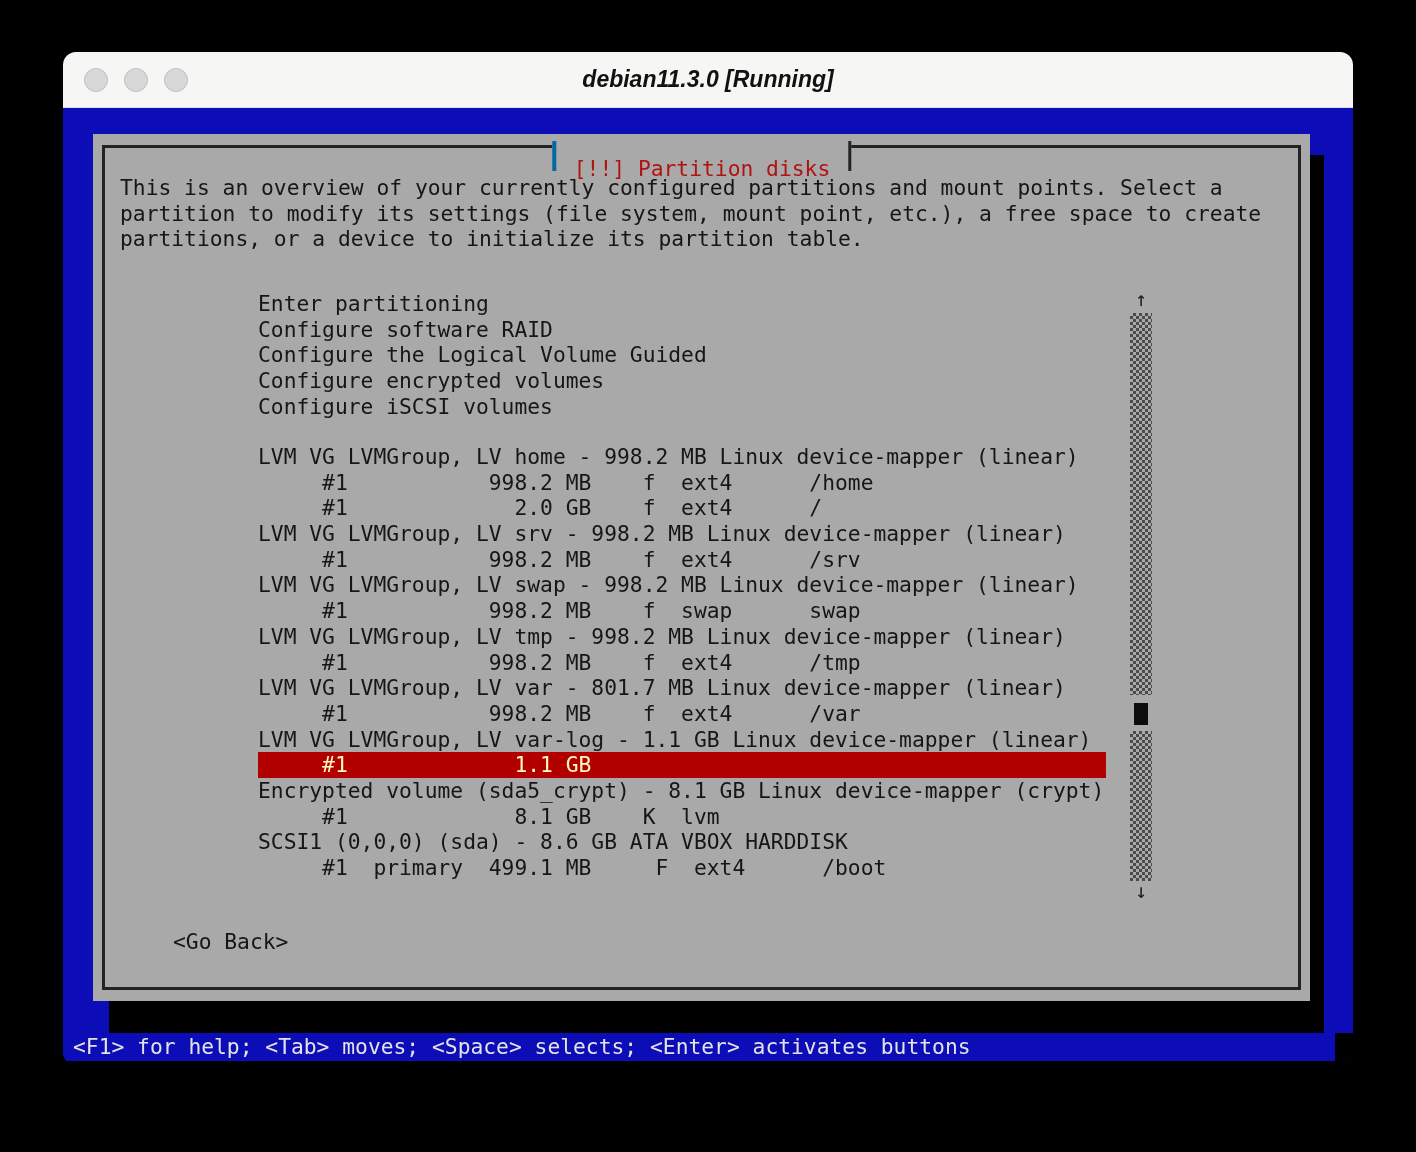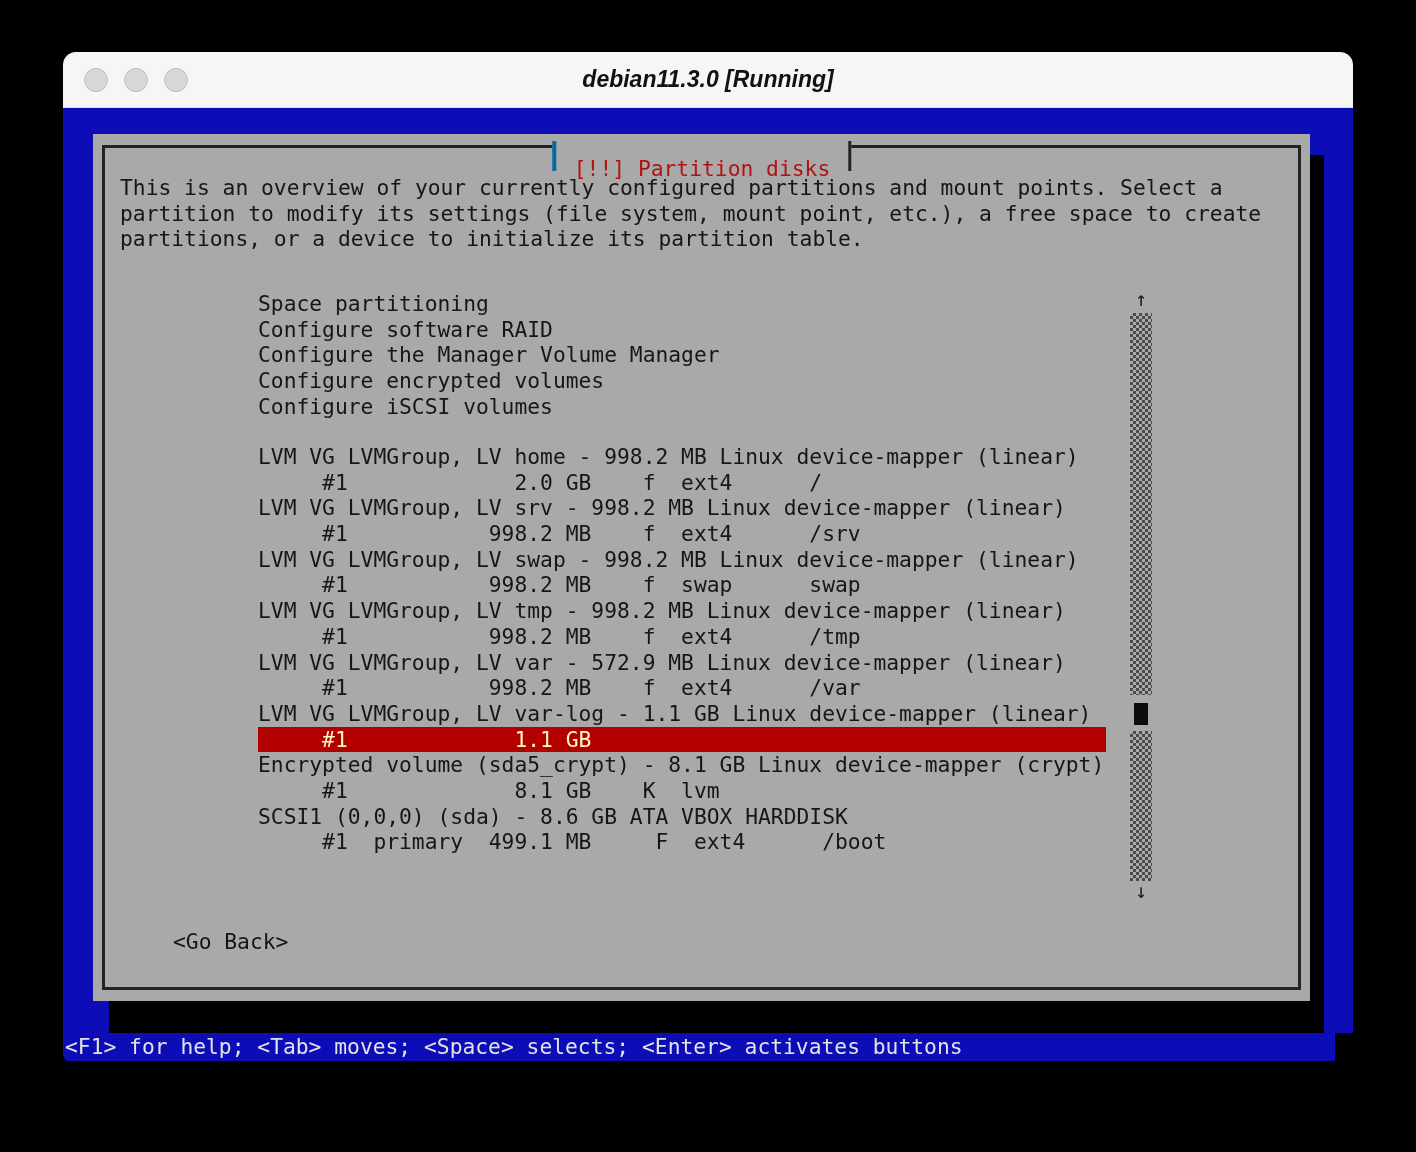--- a/index.html
+++ b/index.html
@@ -45,21 +45,21 @@
             line-height:24px;font-size:20px;color:#1d1d1d;}
   .sb-up{top:153px;} .sb-down{top:745px;}
   .sb-track{position:absolute;left:1037px;width:22px;
             background:repeating-conic-gradient(#4b4b4b 0% 25%, #a9a9a9 0% 50%);
             background-size:6px 6px;}
   .sb-track.t1{top:179px;height:382px;}
   .sb-track.t2{top:597px;height:150px;}
   .sb-thumb{position:absolute;left:1041px;top:569px;width:14px;height:22px;background:#0c0c0c;}
   
   .helpbar{position:absolute;left:0;top:925px;width:1272px;height:28px;line-height:28px;
-           background:var(--blue);color:#e3e3e3;font-size:21.3px;white-space:pre;padding-left:2px;}
+           background:var(--blue);color:#e3e3e3;font-size:21.3px;white-space:pre;padding-left:10px;}
   .help-right-black{position:absolute;left:1272px;top:925px;width:18px;height:28px;background:#000;}
   .bottom-band{position:absolute;left:0;top:953px;width:100%;height:4px;background:#000;}
 </style>
 </head>
 <body>
 
 <div class="stage">
   <div class="mac-window">
 
     <div class="titlebar">
@@ -76,36 +76,37 @@
 
       <div class="dialog">
         <div class="dlg-border"></div>
         <div class="dlg-title">[!!] Partition disks</div>
 
         <div class="intro">This is an overview of your currently configured partitions and mount points. Select a
 partition to modify its settings (file system, mount point, etc.), a free space to create
 partitions, or a device to initialize its partition table.</div>
 
         <div class="menu-list">
-            <div class="trow">Space partitioning</div>
+            <div class="trow">Enter partitioning</div>
             <div class="trow">Configure software RAID</div>
-            <div class="trow">Configure the Manager Volume Manager</div>
+            <div class="trow">Configure the Logical Volume Guided</div>
             <div class="trow">Configure encrypted volumes</div>
             <div class="trow">Configure iSCSI volumes</div>
           </div>
         <div class="part-list">
             <div class="trow">LVM VG LVMGroup, LV home - 998.2 MB Linux device-mapper (linear)</div>
+            <div class="trow">     #1           998.2 MB    f  ext4      /home</div>
             <div class="trow">     #1             2.0 GB    f  ext4      /</div>
             <div class="trow">LVM VG LVMGroup, LV srv - 998.2 MB Linux device-mapper (linear)</div>
             <div class="trow">     #1           998.2 MB    f  ext4      /srv</div>
             <div class="trow">LVM VG LVMGroup, LV swap - 998.2 MB Linux device-mapper (linear)</div>
             <div class="trow">     #1           998.2 MB    f  swap      swap</div>
             <div class="trow">LVM VG LVMGroup, LV tmp - 998.2 MB Linux device-mapper (linear)</div>
             <div class="trow">     #1           998.2 MB    f  ext4      /tmp</div>
-            <div class="trow">LVM VG LVMGroup, LV var - 572.9 MB Linux device-mapper (linear)</div>
+            <div class="trow">LVM VG LVMGroup, LV var - 801.7 MB Linux device-mapper (linear)</div>
             <div class="trow">     #1           998.2 MB    f  ext4      /var</div>
             <div class="trow">LVM VG LVMGroup, LV var-log - 1.1 GB Linux device-mapper (linear)</div>
             <div class="trow selected">     #1             1.1 GB</div>
             <div class="trow">Encrypted volume (sda5_crypt) - 8.1 GB Linux device-mapper (crypt)</div>
             <div class="trow">     #1             8.1 GB    K  lvm</div>
             <div class="trow">SCSI1 (0,0,0) (sda) - 8.6 GB ATA VBOX HARDDISK</div>
             <div class="trow">     #1  primary  499.1 MB     F  ext4      /boot</div>
           </div>
 
         <div class="goback">&lt;Go Back&gt;</div>

